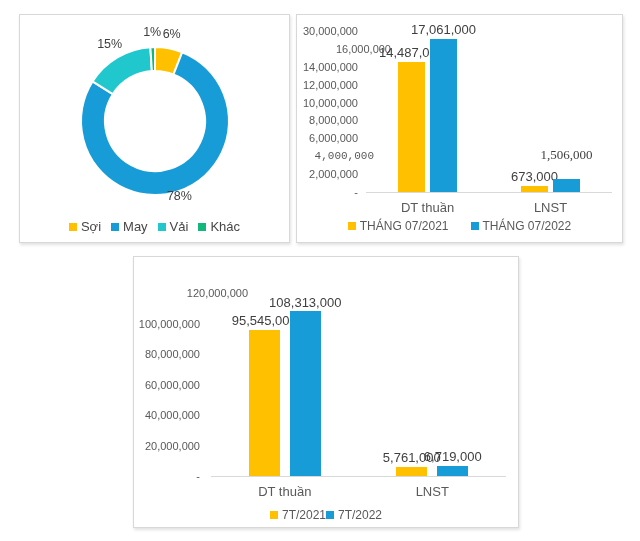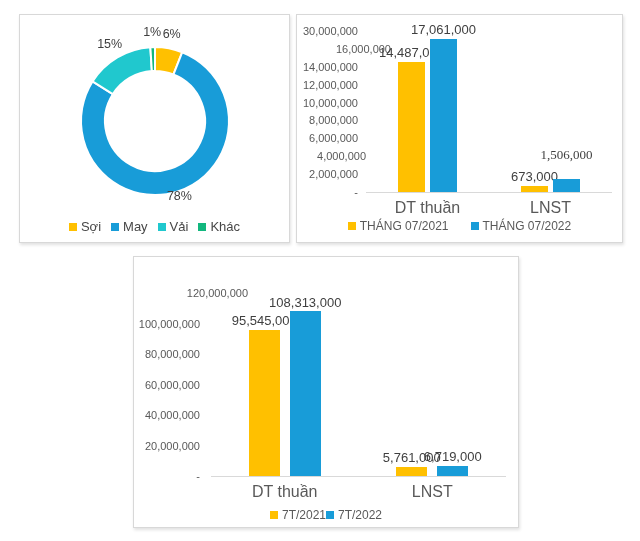--- a/index.html
+++ b/index.html
@@ -18,21 +18,21 @@
   .tick{
     position:absolute;font-size:11px;color:#595959;text-align:right;
     white-space:nowrap;line-height:12px;
   }
   .bar{position:absolute;}
   .dlabel{
     position:absolute;font-size:13px;color:#3f3f3f;white-space:nowrap;
     transform:translateX(-50%);line-height:14px;
   }
   .cat{
-    position:absolute;font-size:16px;color:#595959;white-space:nowrap;
+    position:absolute;font-size:13px;color:#595959;white-space:nowrap;
     transform:translateX(-50%);line-height:13px;
   }
   .baseline{position:absolute;height:1px;background:#d9d9d9;}
   .legend{
     position:absolute;left:0;right:0;display:flex;justify-content:center;
     align-items:center;
   }
   .legend .item{display:flex;align-items:center;font-size:12px;color:#595959;}
   .legend .sw{width:8px;height:8px;display:inline-block;margin-right:4px;}
   #card-donut .legend .item{font-size:13px;color:#474747;}
@@ -77,21 +77,21 @@
   <section class="card" id="card-monthly">
     <div class="chart" id="monthly-mount">
         <div class="baseline" style="left: 69px; top: 177px; width: 246px;"></div>
         <div class="tick" style="left: 0px; width: 61px; top: 10px;">30,000,000</div>
         <div class="tick" style="left: 0px; width: 61px; top: 27.8889px; margin-left: 33px;">16,000,000</div>
         <div class="tick" style="left: 0px; width: 61px; top: 45.7778px;">14,000,000</div>
         <div class="tick" style="left: 0px; width: 61px; top: 63.6667px;">12,000,000</div>
         <div class="tick" style="left: 0px; width: 61px; top: 81.5556px;">10,000,000</div>
         <div class="tick" style="left: 0px; width: 61px; top: 99.4444px;">8,000,000</div>
         <div class="tick" style="left: 0px; width: 61px; top: 117.333px;">6,000,000</div>
-        <div class="tick" style="left: 8px; width: 61px; top: 135.222px;">4,000,000</div>
+        <div class="tick" style="left: 16px; width: 61px; top: 135.222px; font-family: Liberation Mono, monospace;">4,000,000</div>
         <div class="tick" style="left: 0px; width: 61px; top: 153.111px;">2,000,000</div>
         <div class="tick" style="left: 0px; width: 61px; top: 171px;">-</div>
         <div class="bar" style="left: 101px; width: 27px; top: 47.4218px; height: 129.578px; background: rgb(255, 192, 0);"></div>
         <div class="dlabel" style="left: 114.5px; top: 31.4218px;">14,487,000</div>
         <div class="bar" style="left: 133px; width: 27px; top: 24.3988px; height: 152.601px; background: rgb(24, 156, 216);"></div>
         <div class="dlabel" style="left: 146.5px; top: 8.39883px;">17,061,000</div>
         <div class="cat" style="left: 130.5px; top: 186px;">DT thuần</div>
         <div class="bar" style="left: 224px; width: 27px; top: 170.98px; height: 6.01961px; background: rgb(255, 192, 0);"></div>
         <div class="dlabel" style="left: 237.5px; top: 154.98px;">673,000</div>
         <div class="bar" style="left: 256px; width: 27px; top: 163.53px; height: 13.4703px; background: rgb(24, 156, 216);"></div>

